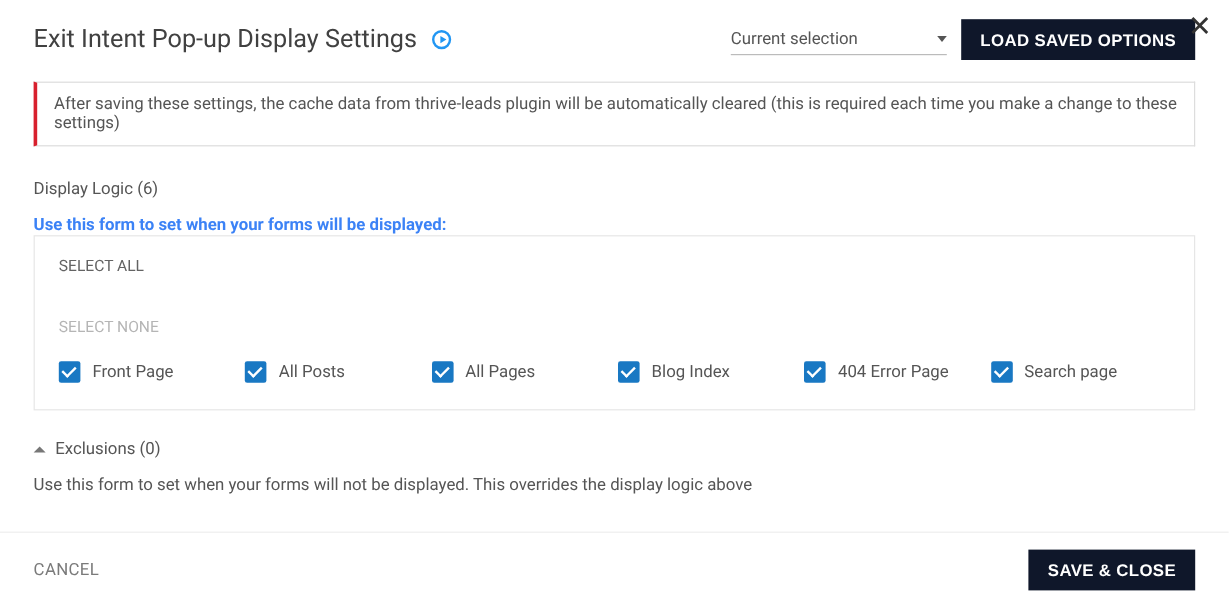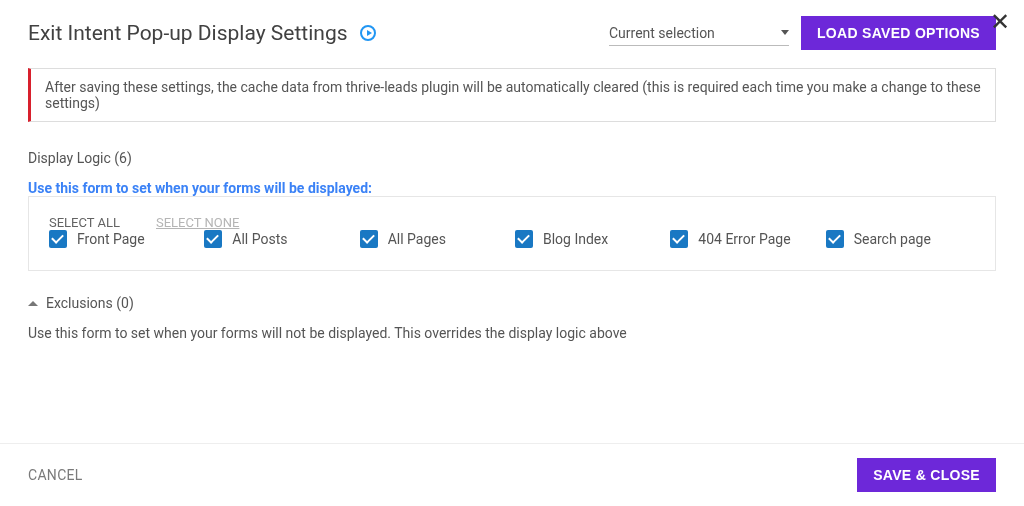--- a/index.html
+++ b/index.html
@@ -84,21 +84,21 @@
     align-items: center;
     justify-content: center;
     height: 34px;
     padding: 0 16px;
     border: none;
     font-size: 14px;
     letter-spacing: .3px;
     cursor: pointer;
   }
   .btn-green {
-    background: #6d28d9;
+    background: #0f172a;
     color: #fff;
     font-weight: 600;
   }
   .close-x {
     position: absolute;
     top: 10px; right: 14px;
     font-size: 24px;
     color: #333;
     cursor: pointer;
     line-height: 1;
@@ -146,30 +146,31 @@
   .tab.active {
     color: #444;
     border-bottom-color: #2196f3;
   }
   .tab-body {
     padding: 18px 14px 22px 14px;
   }
   .sel-row {
     display: flex;
     gap: 36px;
+    margin-bottom: 20px;
     padding-left: 6px;
+    flex-direction: column;
   }
   .sel-link {
     color: #636363;
     font-size: 13px;
     cursor: pointer;
   }
   .sel-link.disabled {
     color: #b5b5b5;
-    text-decoration: underline;
   }
   .check-row {
     display: flex;
     padding-left: 6px;
   }
   .check {
     flex: 1;
     display: flex;
     align-items: center;
     gap: 10px;

